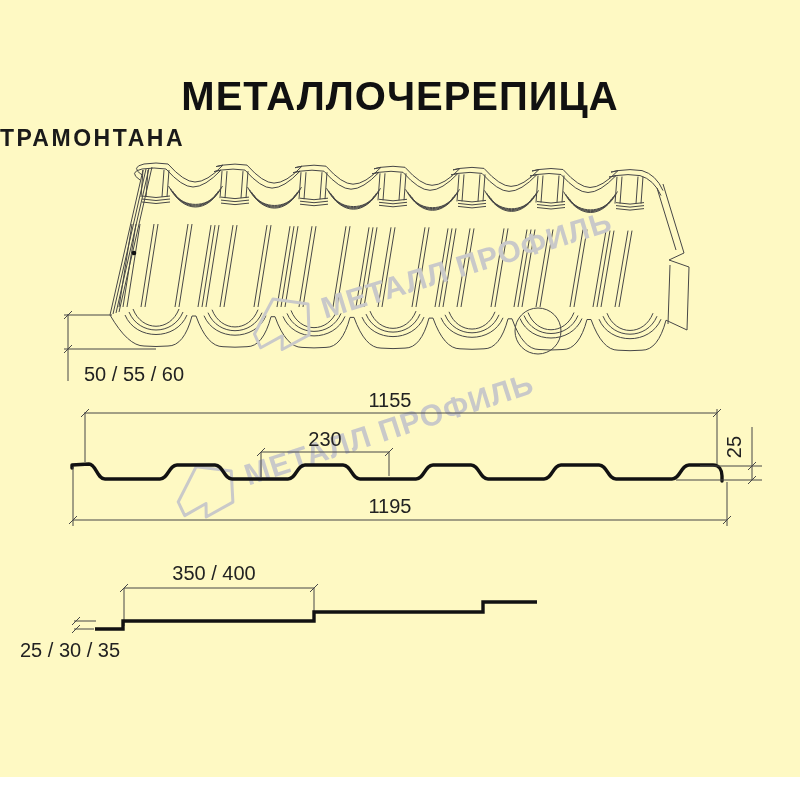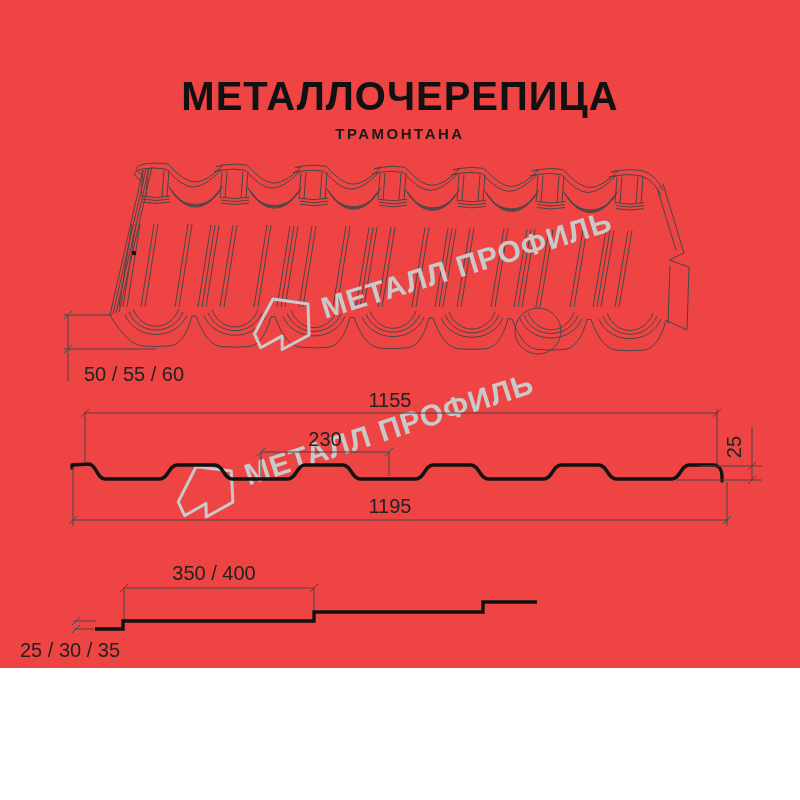--- a/index.html
+++ b/index.html
@@ -1,21 +1,21 @@
 <!DOCTYPE html>
 <html><head>
 <meta charset="utf-8">
 <style>
   html,body{margin:0;padding:0;}
-  .page{position:relative;width:800px;height:668px;background:#ef4444;overflow:hidden;
+  .page{position:relative;width:800px;height:777px;background:#fef9c3;overflow:hidden;
         font-family:"Liberation Sans",sans-serif;}
   .title{position:absolute;left:0;top:74px;width:800px;text-align:center;
          font-size:40px;font-weight:bold;letter-spacing:1px;color:#111;}
-  .subtitle{position:absolute;left:0;top:125px;width:800px;text-align:center;
-         font-size:15px;font-weight:bold;letter-spacing:2.5px;color:#1a1a1a;}
+  .subtitle{position:absolute;left:0;top:125px;width:800px;text-align:left;
+         font-size:23px;font-weight:bold;letter-spacing:2.5px;color:#1a1a1a;}
   svg{position:absolute;left:0;top:0;}
   .thin{stroke:#474747;stroke-width:1;fill:none;}
   .thick{stroke:#121212;stroke-width:3.4;fill:none;stroke-linejoin:round;stroke-linecap:round;}
   .thicksq{stroke:#121212;stroke-width:3.4;fill:none;stroke-linejoin:miter;stroke-linecap:butt;}
   .dimtext{font-family:"Liberation Sans",sans-serif;font-size:20px;fill:#222;}
   .wm-text{font-family:"Liberation Sans",sans-serif;font-size:30px;font-weight:bold;
            fill:#c9c9c9;letter-spacing:1px;}
   .wm-shape{stroke:#c9c9c9;stroke-width:3;fill:none;stroke-linejoin:round;}
 </style>
 </head>

